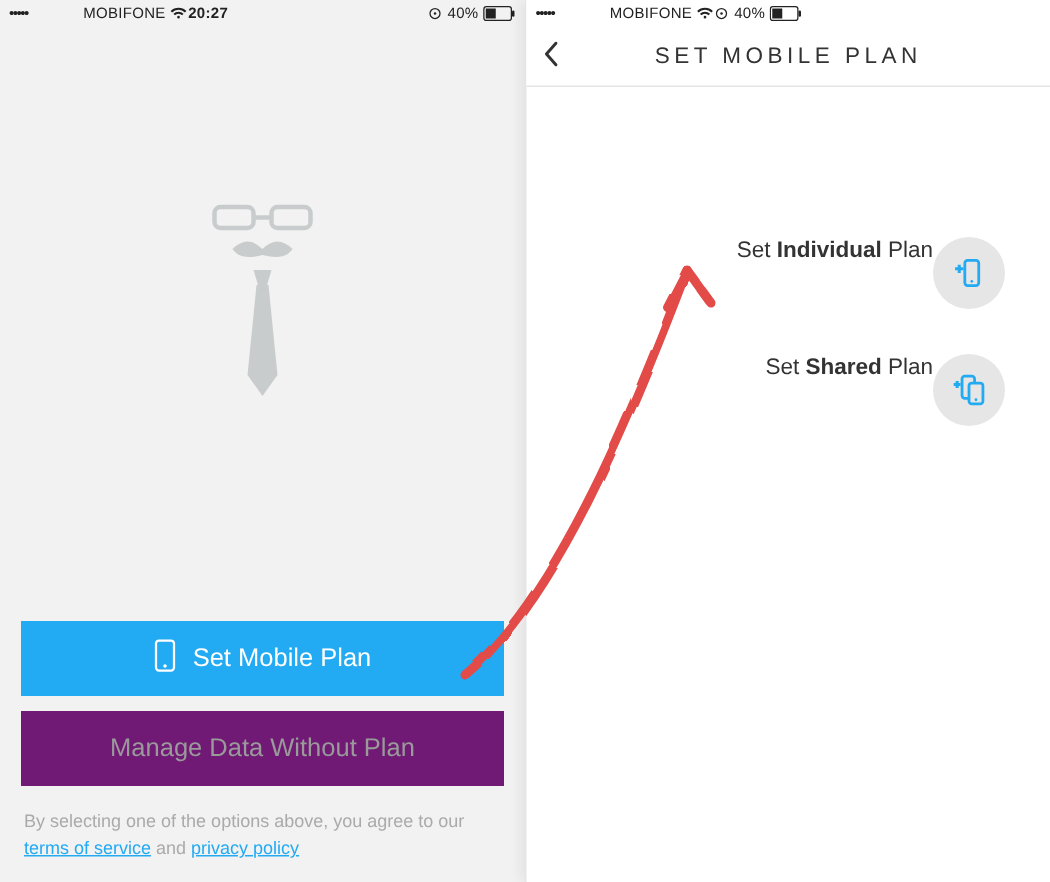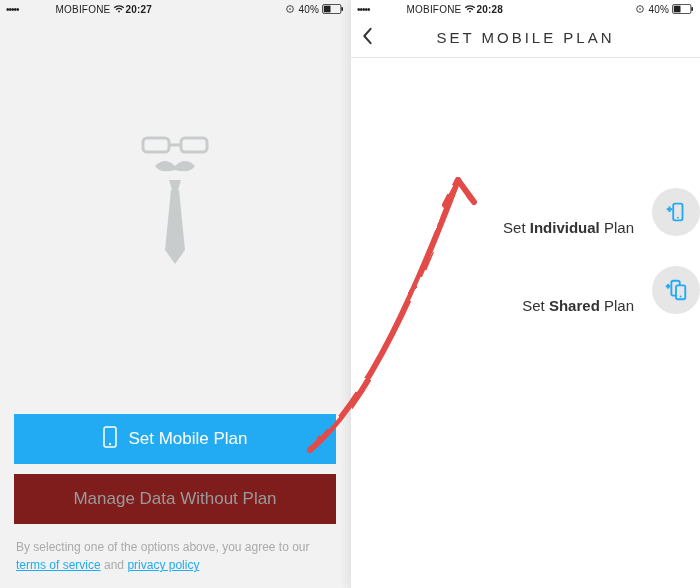--- a/index.html
+++ b/index.html
@@ -77,36 +77,36 @@
     display: flex;
     align-items: center;
     justify-content: center;
     gap: 10px;
     font-size: 17px;
     cursor: pointer;
     border: none;
     width: 100%;
   }
   .btn.primary { background: #22aaf2; color: #fff; font-weight: 400; }
-  .btn.secondary { background: #7f1d1d; color: #9a9a9a; text-align: center; }
+  .btn.secondary { background: #701a75; color: #9a9a9a; text-align: center; }
   .legal {
     font-size: 12px;
     color: #aaa;
     padding: 8px 16px 14px;
     line-height: 1.5;
   }
   .legal a { color: #22aaf2; text-decoration: underline; cursor: pointer; }
   
   .right-body { flex: 1; padding-top: 100px; }
   .plan-row {
     display: flex;
-    align-items: flex-end;
+    align-items: flex-start;
     justify-content: flex-end;
     height: 78px;
-    gap: 18px;
+    padding-right: 30px;
     cursor: pointer;
   }
   .plan-label { font-size: 15px; color: #333; }
   .plan-label b { font-weight: 700; }
   .plan-icon {
     width: 48px; height: 48px;
     border-radius: 50%;
     background: #e6e6e6;
     display: flex; align-items: center; justify-content: center;
   }
@@ -196,21 +196,20 @@
     <div class="statusbar">
       <div class="sb-left">
         <span class="dots">•••••</span>
         <span class="carrier">MOBIFONE</span>
         <span class="wifi">
           <svg viewBox="0 0 16 12" width="12" height="10">
               <path d="M8 10.5a1.2 1.2 0 100-2.4 1.2 1.2 0 000 2.4zM3.5 6.2a6.4 6.4 0 019 0l-1.3 1.3a4.5 4.5 0 00-6.4 0L3.5 6.2zM1 3.7a10 10 0 0114 0l-1.3 1.3a8.1 8.1 0 00-11.4 0L1 3.7z" fill="#222"></path>
             </svg>
         </span>
       </div>
-      <div class="sb-center">20:28</div>
       <div class="sb-right">
         <span class="loc">
           <svg viewBox="0 0 12 12" width="10" height="10">
               <circle cx="6" cy="6" r="4" fill="none" stroke="#222" stroke-width="1"></circle>
               <circle cx="6" cy="6" r="1" fill="#222"></circle>
             </svg>
         </span>
         <span>40%</span>
         <span class="batt">
           <svg viewBox="0 0 26 12" width="22" height="10">

